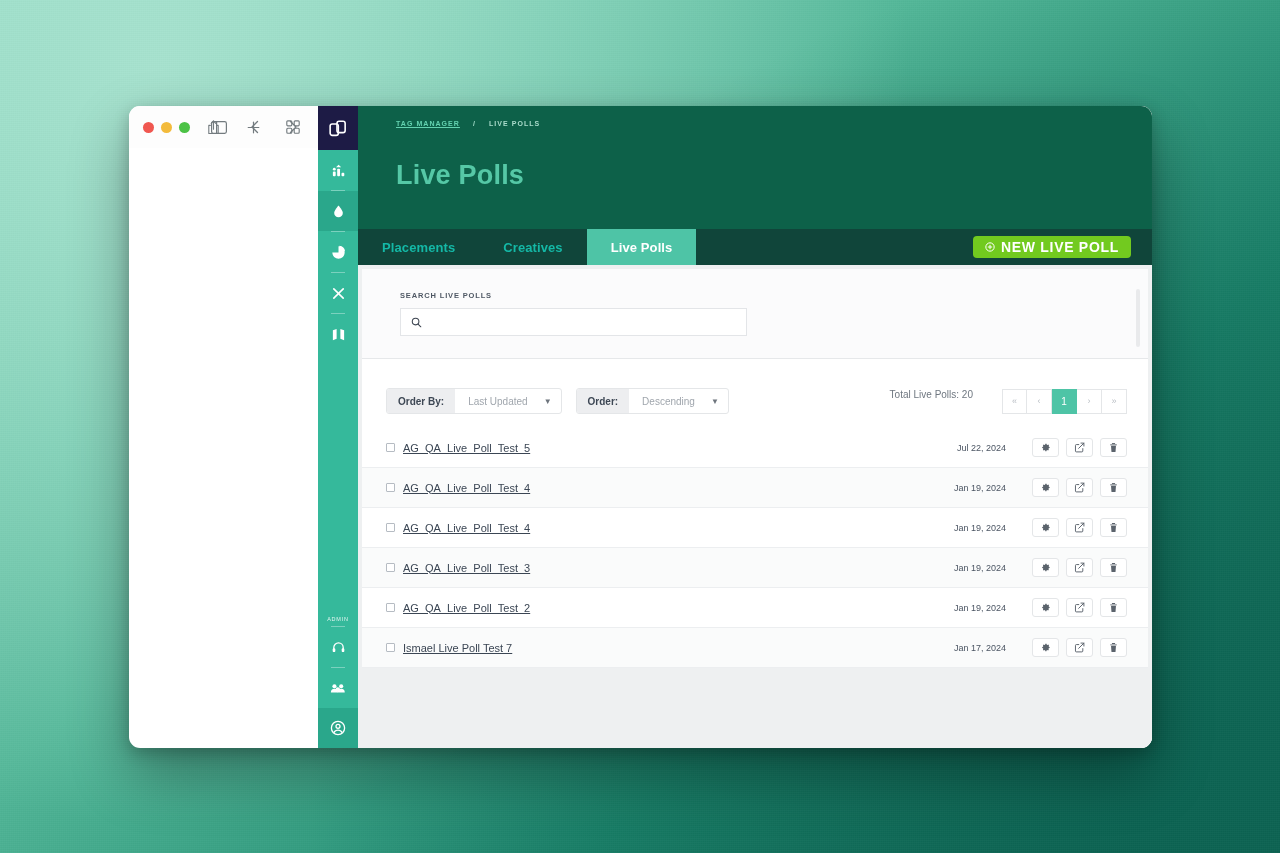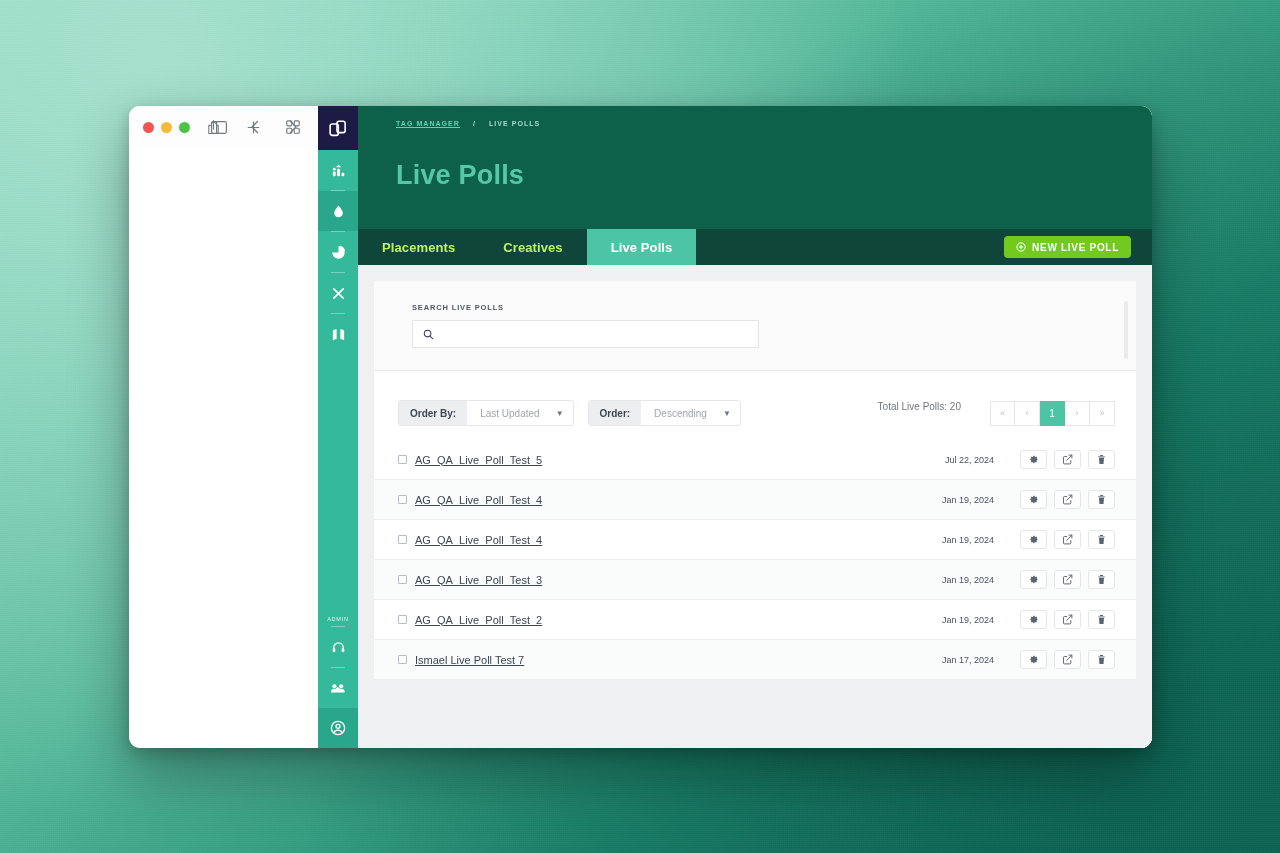--- a/index.html
+++ b/index.html
@@ -151,45 +151,45 @@
   #tabbar {
     flex: 0 0 36px;
     background: #10453a;
     display: flex; align-items: stretch;
     position: relative;
   }
   .tab {
     padding: 0 24px;
     display: flex; align-items: center;
     font-size: 13px; font-weight: 700;
-    color: #bef264;
+    color: #14b8a6;
     letter-spacing: .1px;
   }
   .tab.active { background: #4ec4a6; color: #ffffff; }
   #new-poll-btn {
     position: absolute; right: 21px; top: 7px;
     height: 22px;
     background: #72ca1f;
     border-radius: 4px;
     display: flex; align-items: center; gap: 6px;
     padding: 0 12px;
-    color: #fff; font-size: 10px; font-weight: 700; letter-spacing: .7px;
+    color: #fff; font-size: 14px; font-weight: 700; letter-spacing: .7px;
     border: none; cursor: pointer;
     font-family: "Liberation Sans", sans-serif;
   }
   #tab-underline {
     position: absolute; left: 0; right: 0; bottom: -3px;
     height: 3px; background: #9fe6d4;
   }
 
   
   #content {
     flex: 1; min-height: 0;
     background: #eef0f1;
-    padding: 16px;
+    padding: 4px;
     position: relative;
     overflow: hidden;
   }
 
   .panel {
     background: #fbfbfc;
     border-bottom: 1px solid #e6e8ea;
   }
 
   

